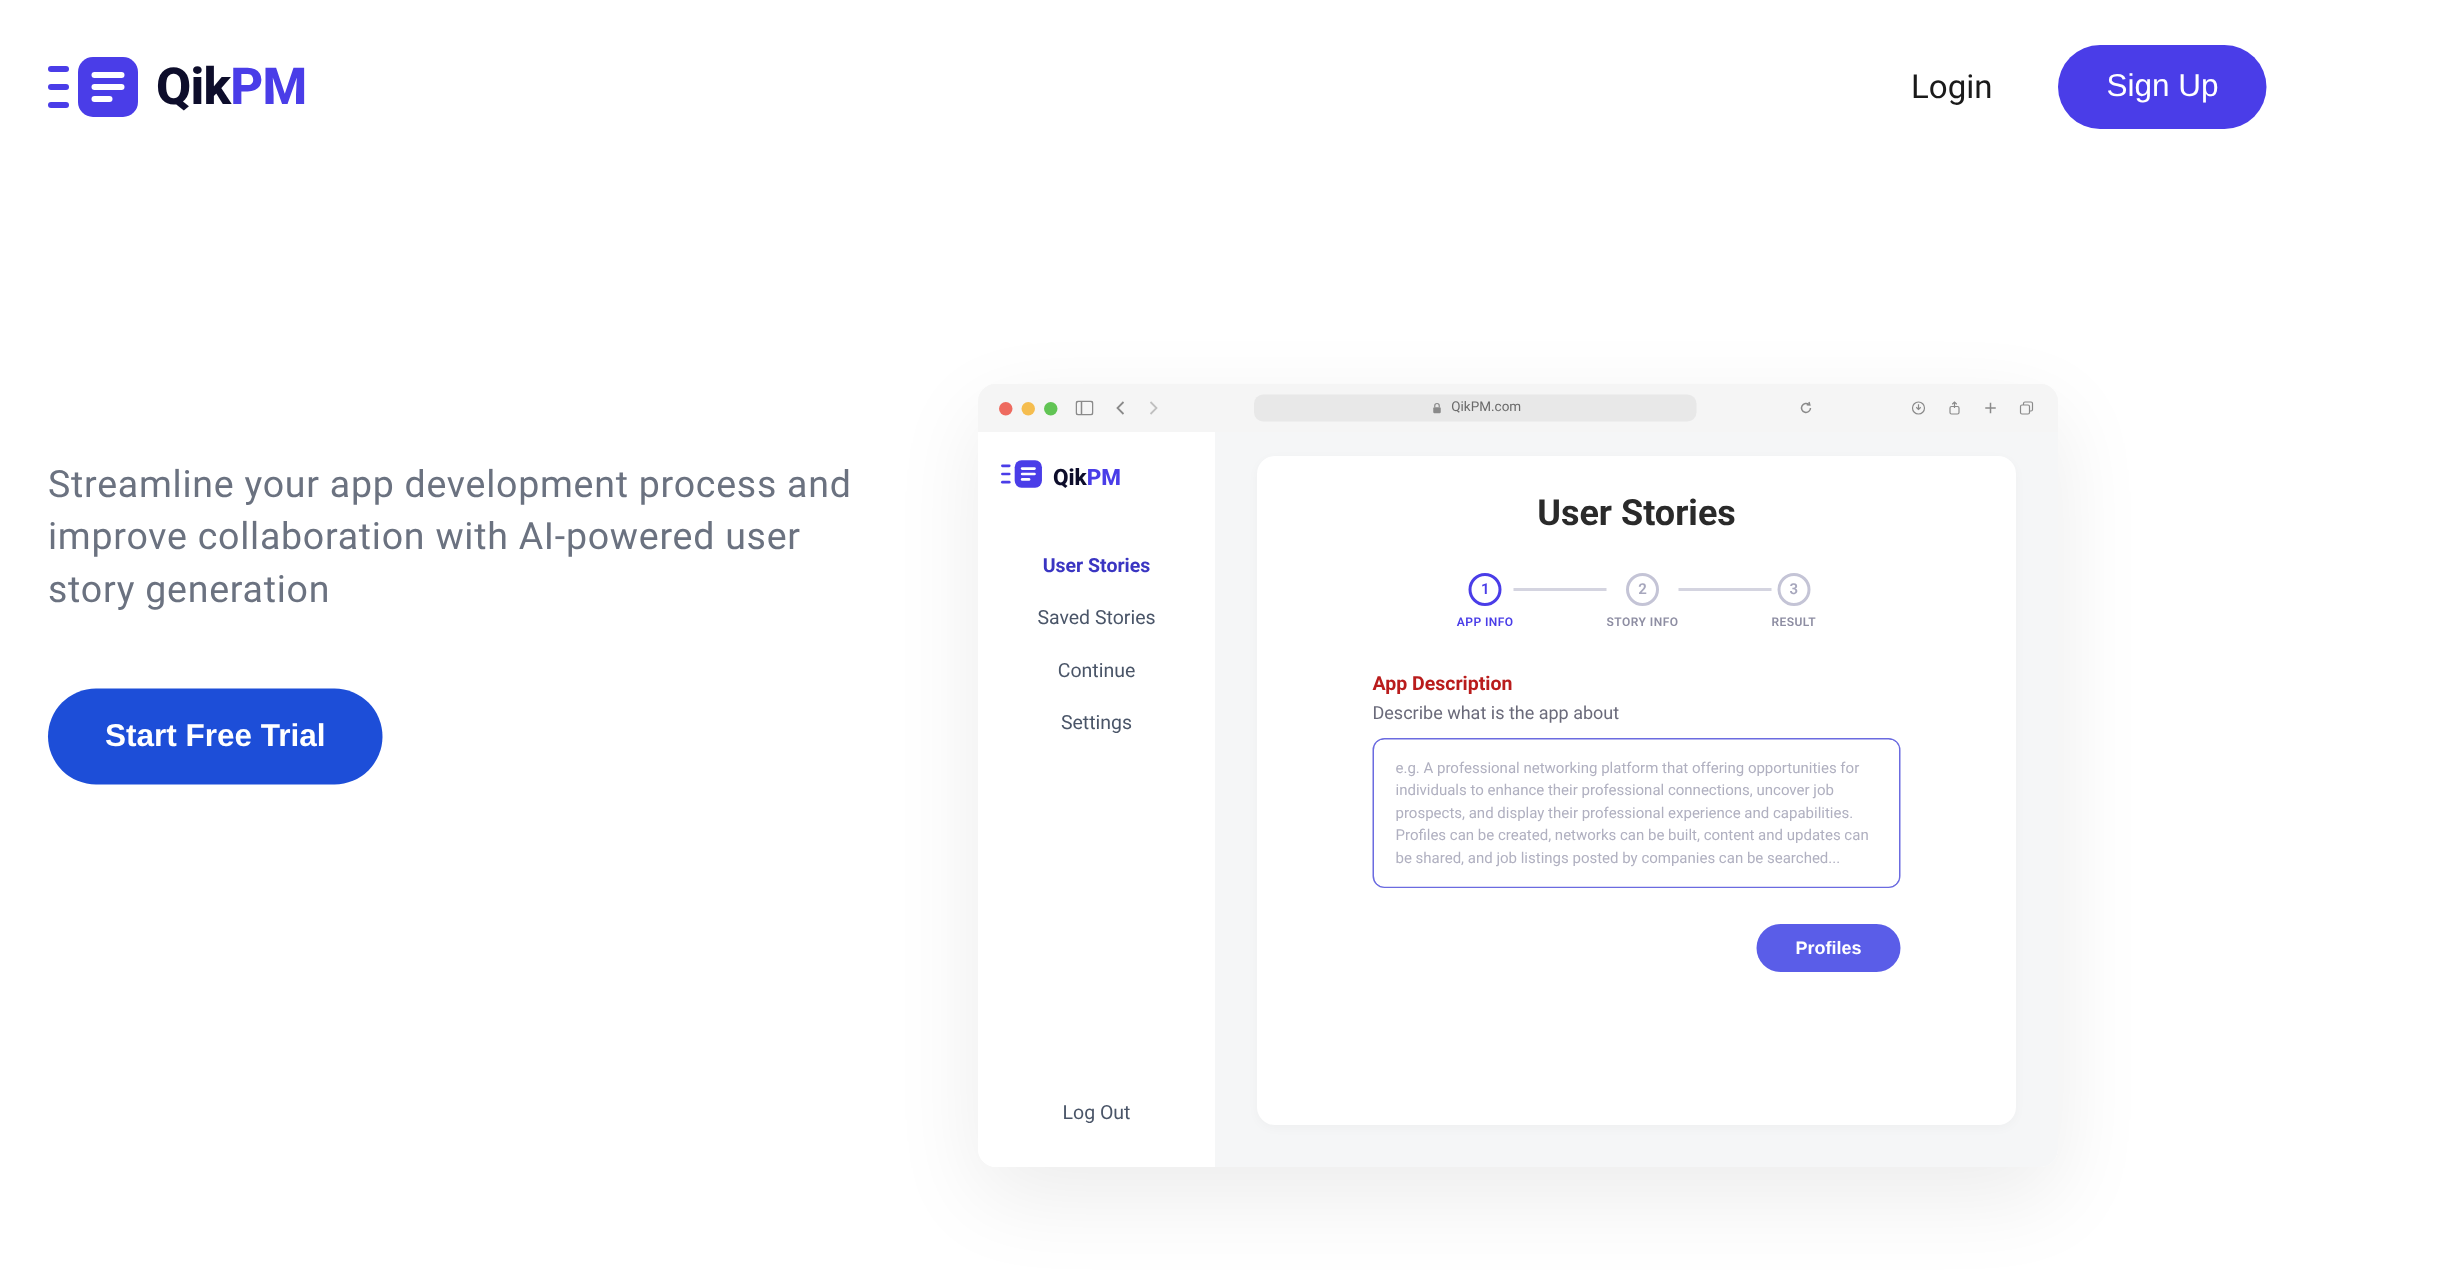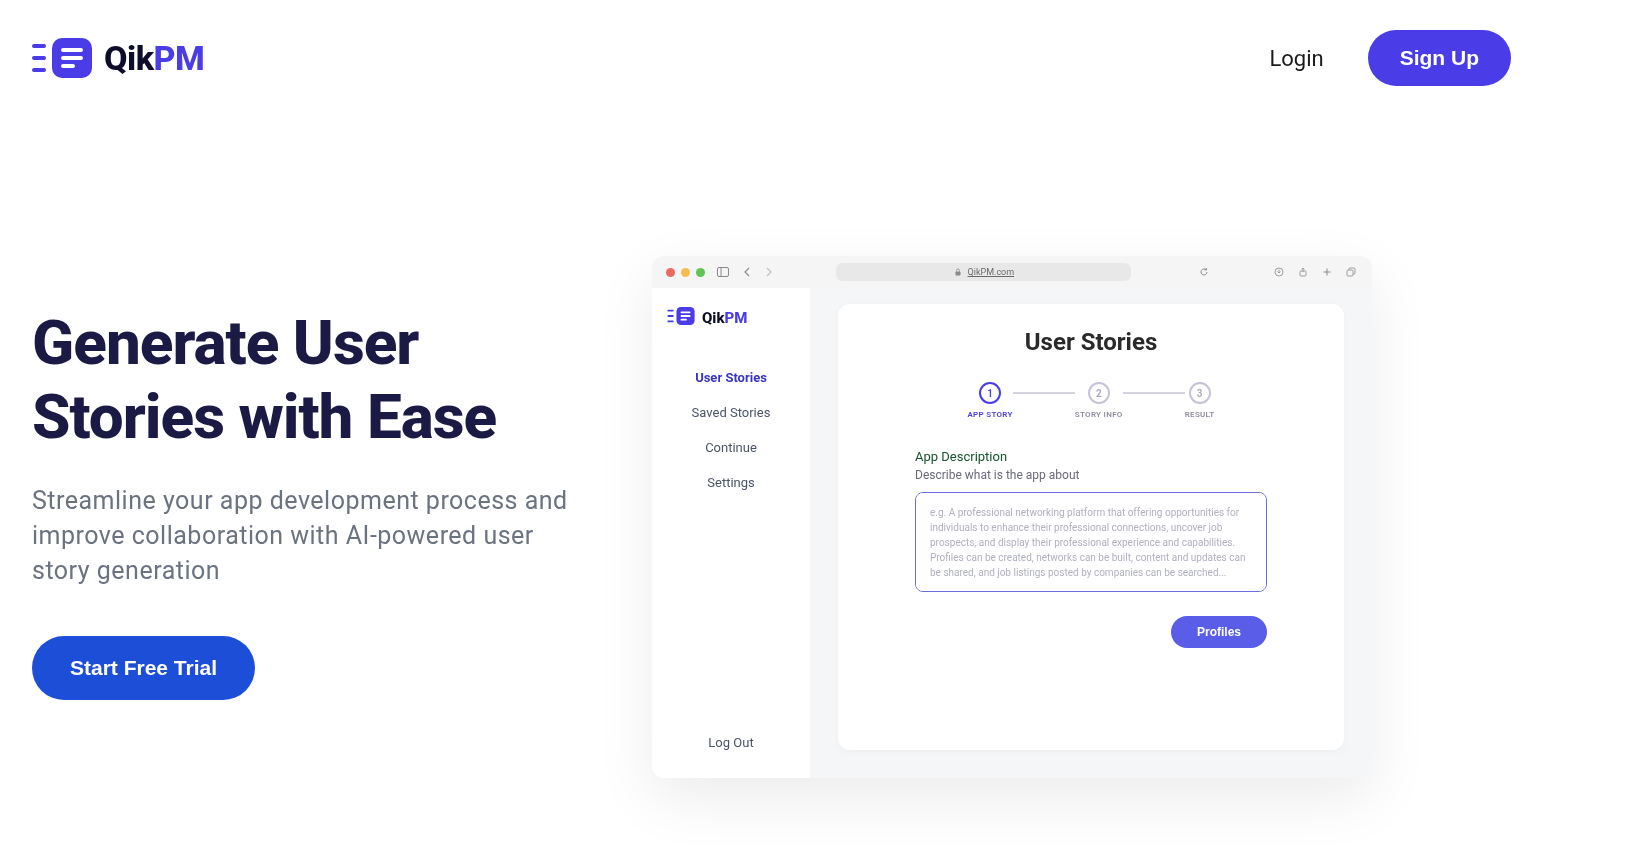--- a/index.html
+++ b/index.html
@@ -48,21 +48,21 @@
     .login-link {
       font-size: 22px;
       color: #1a1a1a;
       font-weight: 400;
       cursor: pointer;
     }
     .signup-btn {
       background: #4a3de8;
       color: #fff;
       font-size: 21px;
-      font-weight: 700;
+      font-weight: 400;
       padding: 16px 32px;
       border-radius: 30px;
       border: none;
       cursor: pointer;
     }
     .hero {
       display: flex;
       padding: 60px 0 0 32px;
       gap: 60px;
     }
@@ -144,21 +144,20 @@
       align-items: center;
       justify-content: center;
       gap: 6px;
       flex: 0 0 295px;
       margin: 0 auto;
       height: 18px;
     }
     .address-text {
       color: #6a6a6a;
       font-size: 9px;
-      text-decoration: underline;
     }
     .chrome-right {
       display: flex;
       gap: 10px;
       margin-left: auto;
     }
     .browser-body {
       background: #fff;
       display: flex;
       height: 490px;
@@ -256,22 +255,22 @@
       width: 62px;
       height: 1.5px;
       background: #d4d4e0;
       margin-top: 10px;
     }
     .form-section {
       padding: 0 45px;
     }
     .form-label {
       font-size: 13px;
-      font-weight: 400;
-      color: #14532d;
+      font-weight: 700;
+      color: #b91c1c;
       margin-bottom: 4px;
     }
     .form-sublabel {
       font-size: 12px;
       color: #6a6a7a;
       margin-bottom: 10px;
     }
     .form-textarea {
       width: 100%;
       min-height: 100px;
@@ -319,21 +318,20 @@
     </span>
   </div>
   <div class="nav-actions">
     <span class="login-link">Login</span>
     <button class="signup-btn">Sign Up</button>
   </div>
 </div>
 
 <div class="hero">
   <div class="hero-left">
-    <h1 class="hero-title">Generate User Stories with Ease</h1>
     <p class="hero-subtitle">Streamline your app development process and improve collaboration with AI-powered user story generation</p>
     <button class="cta-btn">Start Free Trial</button>
   </div>
 
   <div class="hero-right">
     <div class="browser-window">
       <div class="browser-chrome">
         <div class="traffic-lights">
           <span class="tl tl-red"></span>
           <span class="tl tl-yellow"></span>
@@ -423,21 +421,21 @@
           <div class="sidebar-spacer"></div>
           <div class="sidebar-item">Log Out</div>
         </div>
 
         <div class="app-main">
           <div class="main-card">
             <h2 class="card-title">User Stories</h2>
             <div class="stepper">
               <div class="step active">
                 <div class="step-circle">1</div>
-                <div class="step-label">APP STORY</div>
+                <div class="step-label">APP INFO</div>
               </div>
               <div class="step-line"></div>
               <div class="step">
                 <div class="step-circle">2</div>
                 <div class="step-label">STORY INFO</div>
               </div>
               <div class="step-line"></div>
               <div class="step">
                 <div class="step-circle">3</div>
                 <div class="step-label">RESULT</div>

